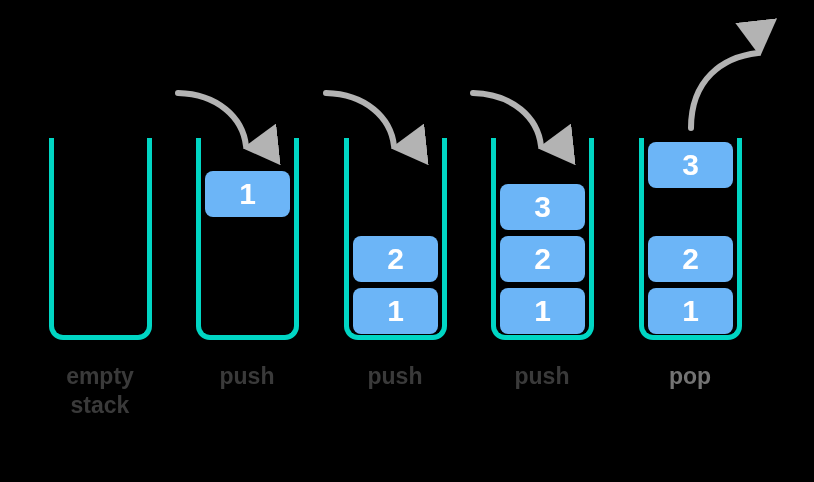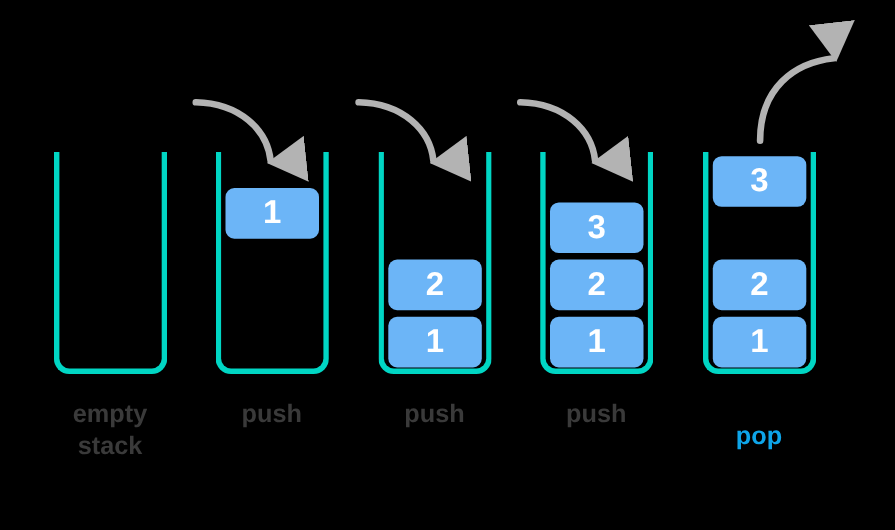--- a/index.html
+++ b/index.html
@@ -108,21 +108,21 @@
     <div class="block" style="top: 236px; background: rgb(108, 181, 247); color: rgb(255, 255, 255);">2</div>
     <div class="block" style="top: 288px; background: rgb(108, 181, 247); color: rgb(255, 255, 255);">1</div>
     <div class="caption" style="color: rgb(58, 58, 58);">push</div>
   </div>
 
   <div class="column" style="left:615px;">
     <div class="vessel" style="--vessel-color: #00d6c4;"></div>
     <div class="block" style="top: 142px; background: rgb(108, 181, 247); color: rgb(255, 255, 255);">3</div>
     <div class="block" style="top: 236px; background: rgb(108, 181, 247); color: rgb(255, 255, 255);">2</div>
     <div class="block" style="top: 288px; background: rgb(108, 181, 247); color: rgb(255, 255, 255);">1</div>
-    <div class="caption" style="color: #0ea5e9; margin-top: 20px;">pop</div>
+    <div class="caption" style="color: #737373;">pop</div>
   </div>
 
   <svg class="arrow-layer" viewBox="0 0 814 482" width="814" height="482">
     <defs>
       <marker id="head-down" markerWidth="7" markerHeight="6" refX="3.2" refY="5.4" orient="auto" markerUnits="strokeWidth">
         <path d="M0,0 L7,0 L3.5,6 Z" fill="#b3b3b3"></path>
       </marker>
       <marker id="head-up" markerWidth="7" markerHeight="6" refX="3.2" refY="5.4" orient="auto" markerUnits="strokeWidth">
         <path d="M0,0 L7,0 L3.5,6 Z" fill="#b3b3b3"></path>
       </marker>

